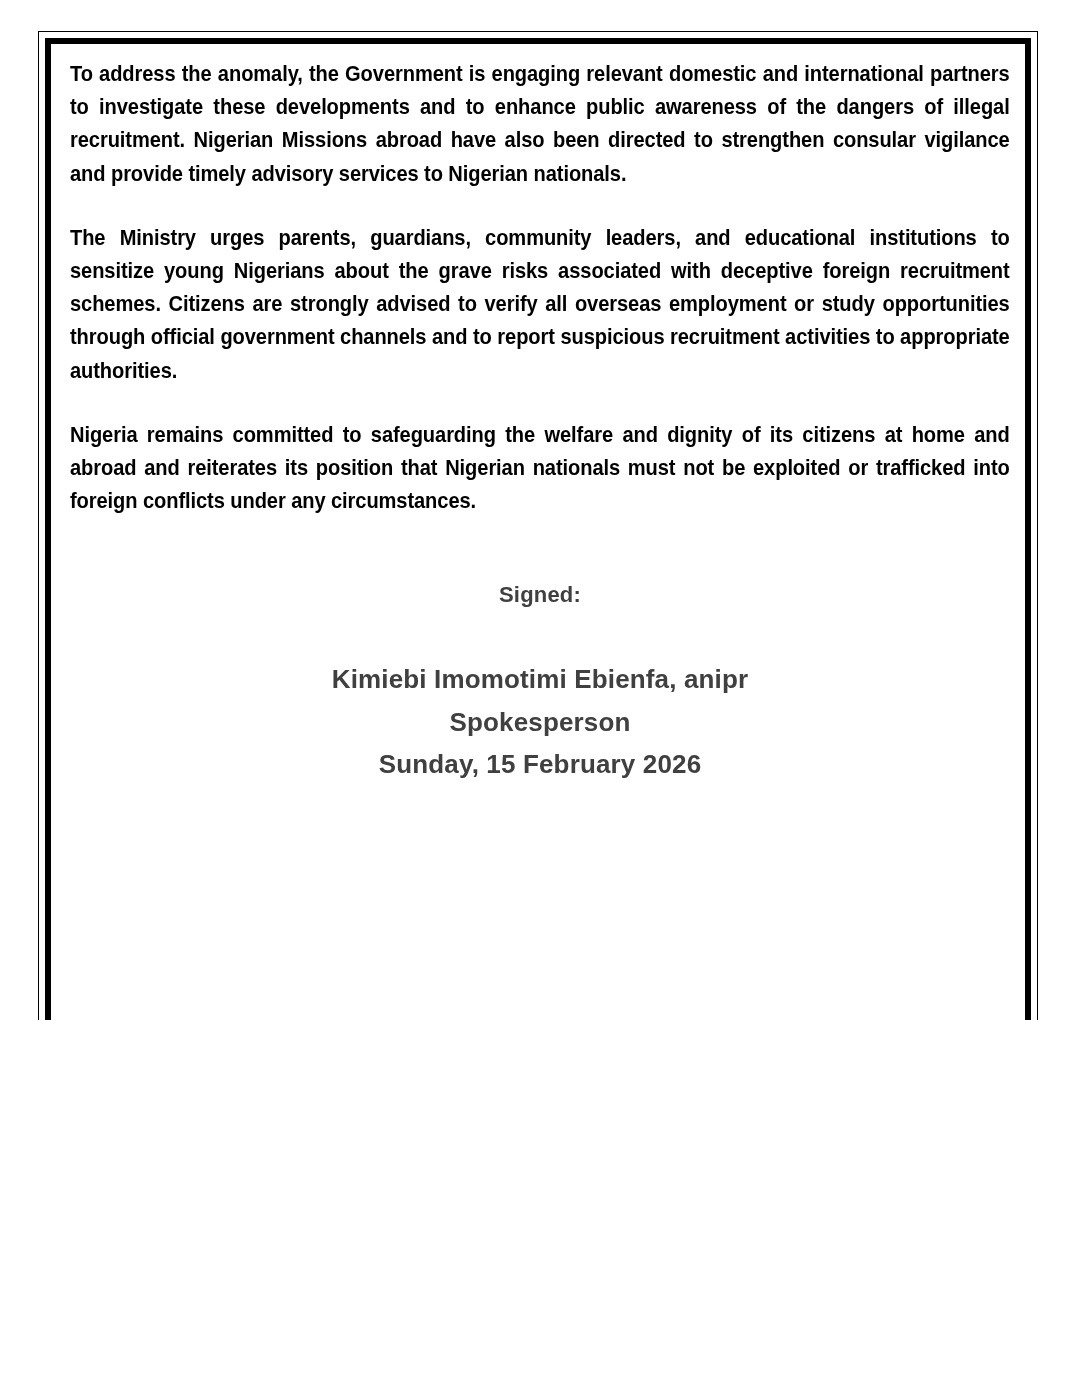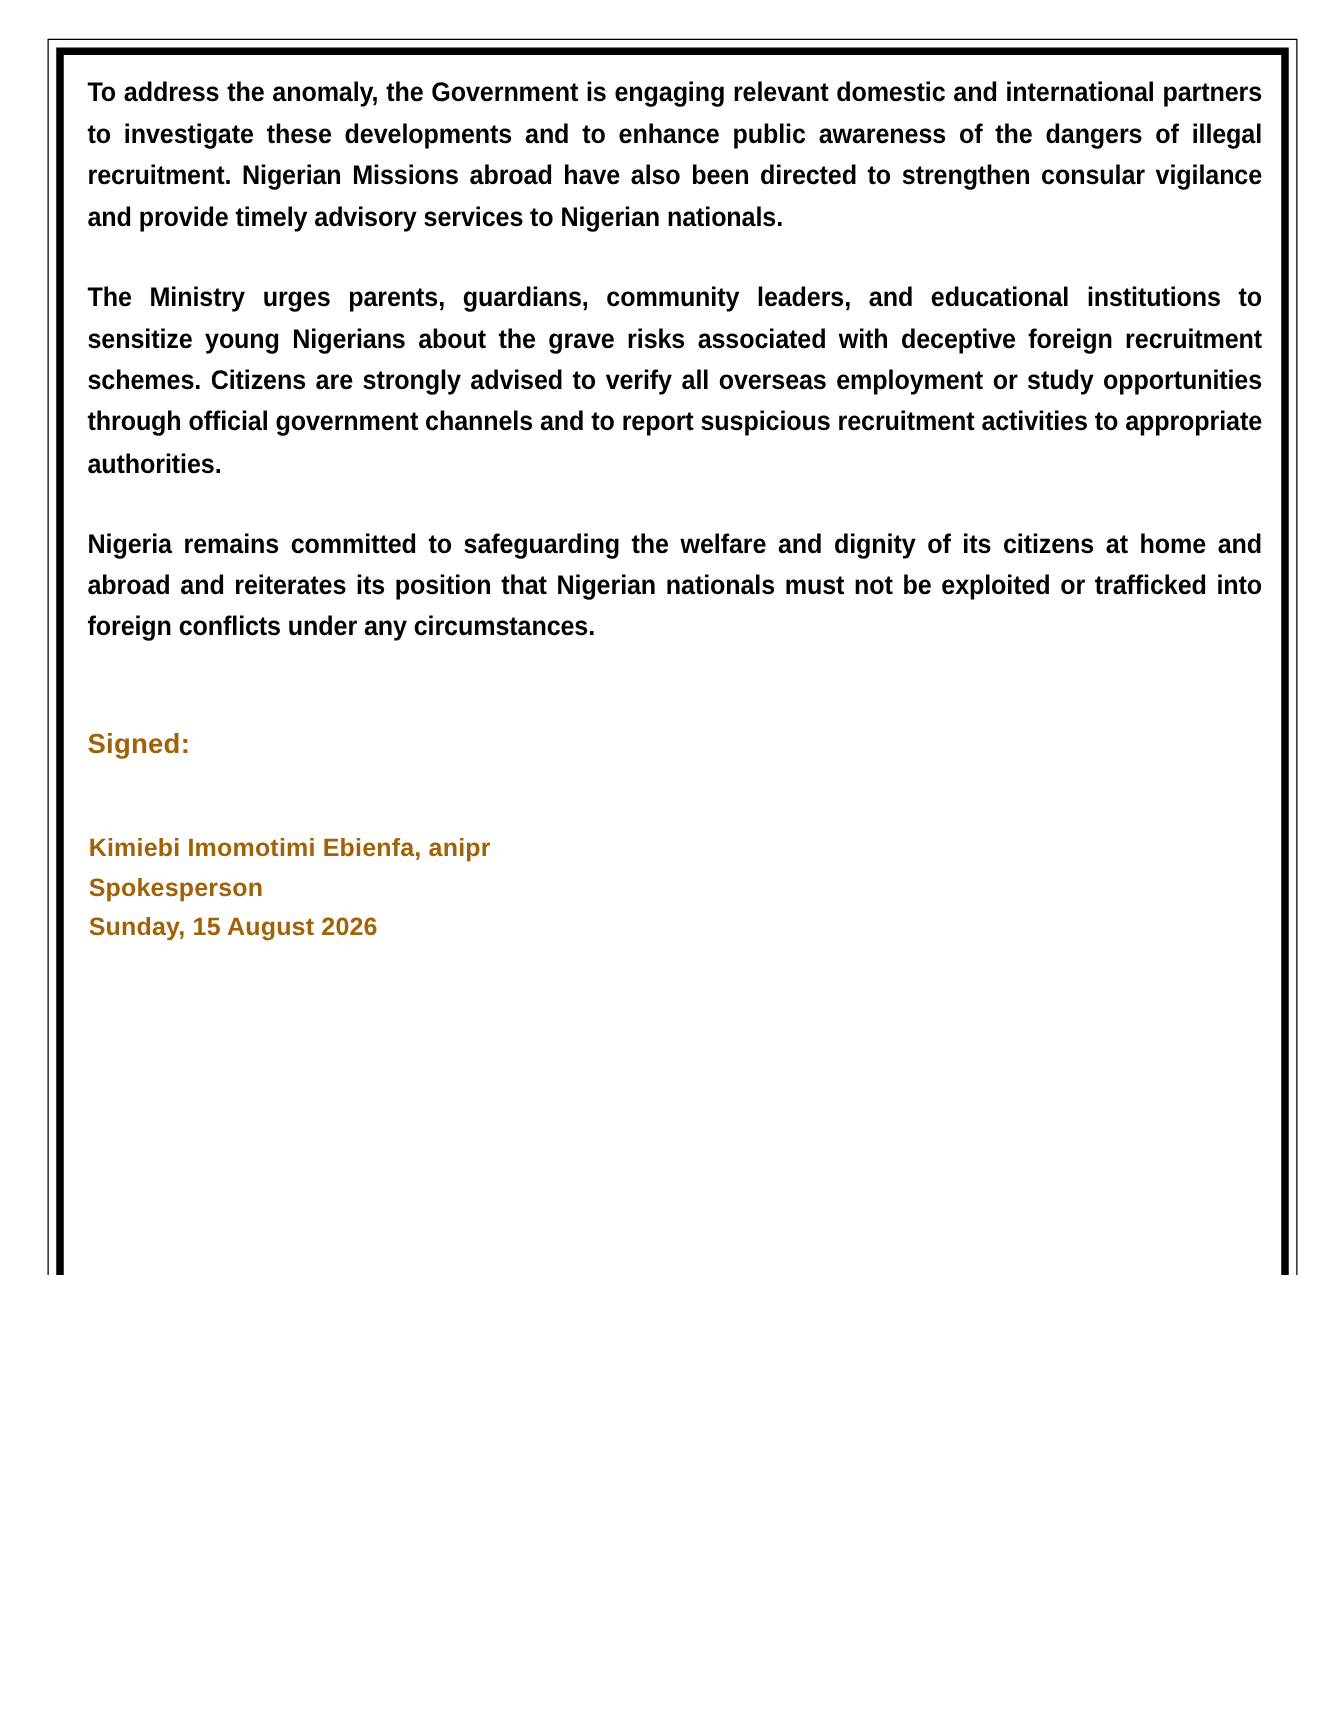--- a/index.html
+++ b/index.html
@@ -65,40 +65,40 @@
     width: 1005px;
   }
 
   .body-para:last-of-type {
     margin-bottom: 0;
   }
 
   
   .signature-block {
     margin-top: 62px;
-    text-align: left;
-    color: #a16207;
+    text-align: center;
+    color: #404040;
   }
 
   .signed-label {
     font-family: "Liberation Sans", "DejaVu Sans", sans-serif;
     font-size: 22px;
     font-weight: 700;
     line-height: 30px;
     letter-spacing: 0.2px;
     margin: 0 0 54px 0;
   }
 
   .sig-line {
     font-family: "Liberation Sans", "DejaVu Sans", sans-serif;
-    font-size: 20px;
+    font-size: 26px;
     font-weight: 700;
     line-height: 30.5px;
     letter-spacing: 0.15px;
-    margin: 1px;
+    margin: 12px;
     white-space: nowrap;
   }
 
   
   .page-number {
     position: absolute;
     left: 0;
     right: 0;
     top: 1275px;
     text-align: center;
@@ -121,20 +121,20 @@
     <p class="body-para">To address the anomaly, the Government is engaging relevant domestic and international partners to investigate these developments and to enhance public awareness of the dangers of illegal recruitment. Nigerian Missions abroad have also been directed to strengthen consular vigilance and provide timely advisory services to Nigerian nationals.</p>
 
     <p class="body-para">The Ministry urges parents, guardians, community leaders, and educational institutions to sensitize young Nigerians about the grave risks associated with deceptive foreign recruitment schemes. Citizens are strongly advised to verify all overseas employment or study opportunities through official government channels and to report suspicious recruitment activities to appropriate authorities.</p>
 
     <p class="body-para">Nigeria remains committed to safeguarding the welfare and dignity of its citizens at home and abroad and reiterates its position that Nigerian nationals must not be exploited or trafficked into foreign conflicts under any circumstances.</p>
 
     <div class="signature-block">
       <p class="signed-label">Signed:</p>
       <p class="sig-line">Kimiebi Imomotimi Ebienfa, anipr</p>
       <p class="sig-line">Spokesperson</p>
-      <p class="sig-line">Sunday, 15 August 2026</p>
+      <p class="sig-line">Sunday, 15 February 2026</p>
     </div>
 
   </div>
 
   <div class="page-number">2</div>
 
 </div>
 
 </body></html>

